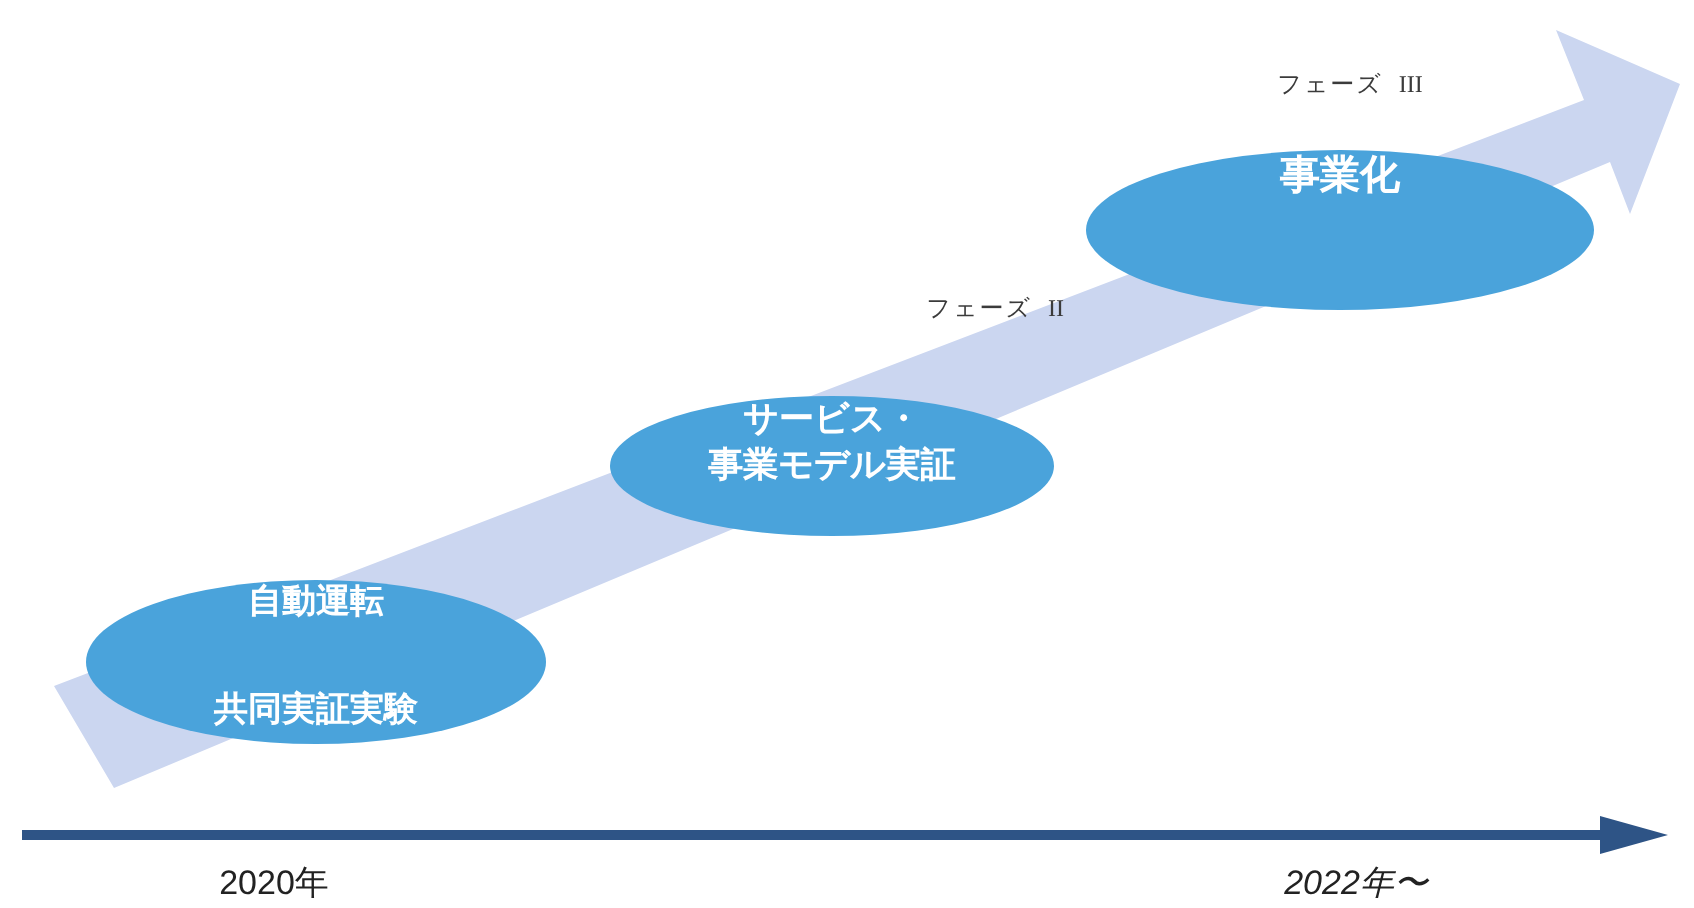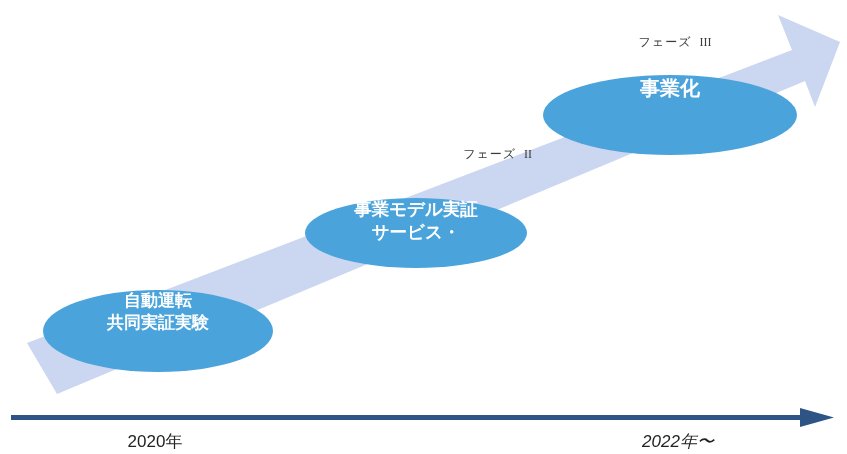--- a/index.html
+++ b/index.html
@@ -15,31 +15,31 @@
   .phase-label .numeral{
     font-family:"Liberation Serif","DejaVu Serif",serif;
     margin-left:8px;letter-spacing:0;
   }
   .bubble{
     position:absolute;border-radius:50%;background:#4AA3DB;
     display:flex;flex-direction:column;align-items:center;justify-content:flex-start;
     color:#ffffff;font-weight:bold;text-align:center;line-height:1.3;
   }
   .bubble span{white-space:nowrap;}
-  .b1{left:43px;top:290px;width:230px;height:82px;font-size:17px;}
+  .b1{left:43px;top:290px;width:230px;height:82px;font-size:17px;gap:32px;}
   .b2{left:305px;top:198px;width:222px;height:70px;font-size:17.5px;}
   .b3{left:543px;top:75px;width:254px;height:80px;font-size:20px;}
   .year{
     position:absolute;top:430px;width:200px;text-align:center;
     font-size:17px;color:#222222;white-space:nowrap;
   }
   .p1{left:37px;top:250px;}
   .p2{left:292px;top:146px;text-align:right;}
   .p3{left:555px;top:34px;}
-  .y1{left:55px;}
+  .y1{left:37px;}
   .y2{left:317px;}
   .y3{left:578px;font-style:italic;}
 </style>
 </head>
 <body>
 
 <div class="stage">
 
   <svg width="847" height="454" viewBox="0 0 847 454">
 
@@ -54,22 +54,22 @@
   <div class="bubble b1">
     <span>自動運転</span>
     <span>共同実証実験</span>
   </div>
   <div class="year y1">2020年</div>
 
   <div class="phase-label p2">
     <span>フェーズ</span><span class="numeral">II</span>
   </div>
   <div class="bubble b2">
+    <span>サービス・</span>
     <span>事業モデル実証</span>
-    <span>サービス・</span>
   </div>
 
   <div class="phase-label p3">
     <span>フェーズ</span><span class="numeral">III</span>
   </div>
   <div class="bubble b3">
     <span>事業化</span>
   </div>
   <div class="year y3">2022年〜</div>
 

